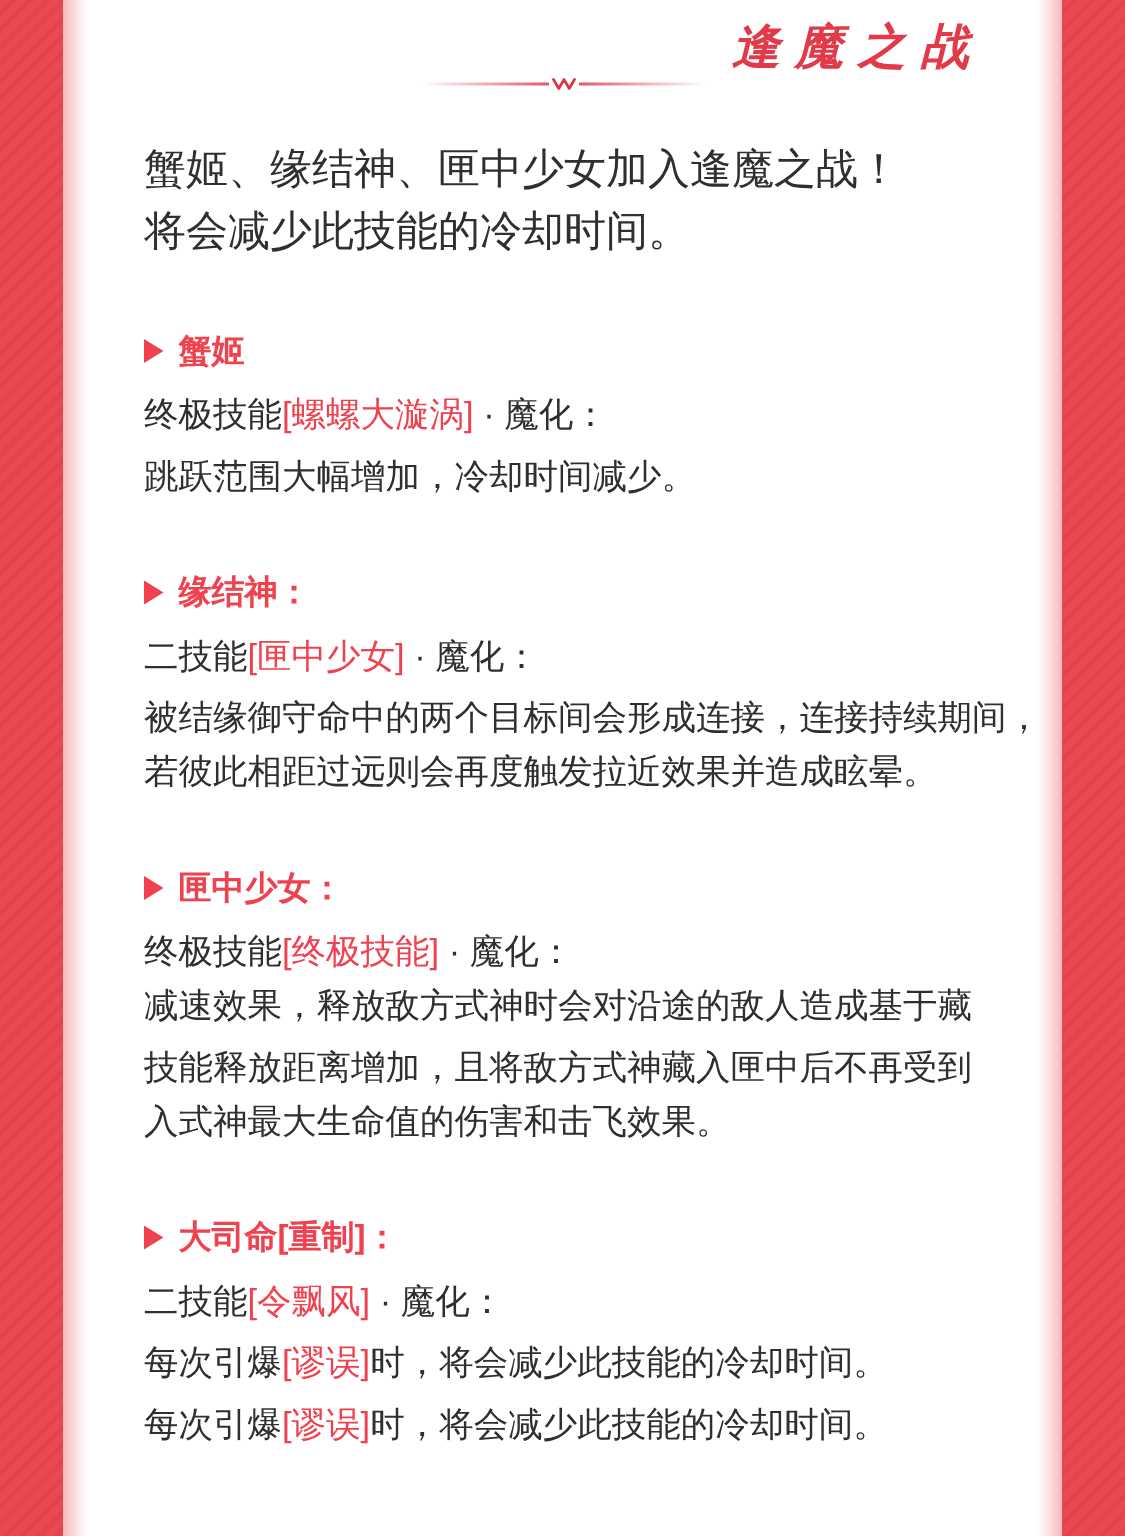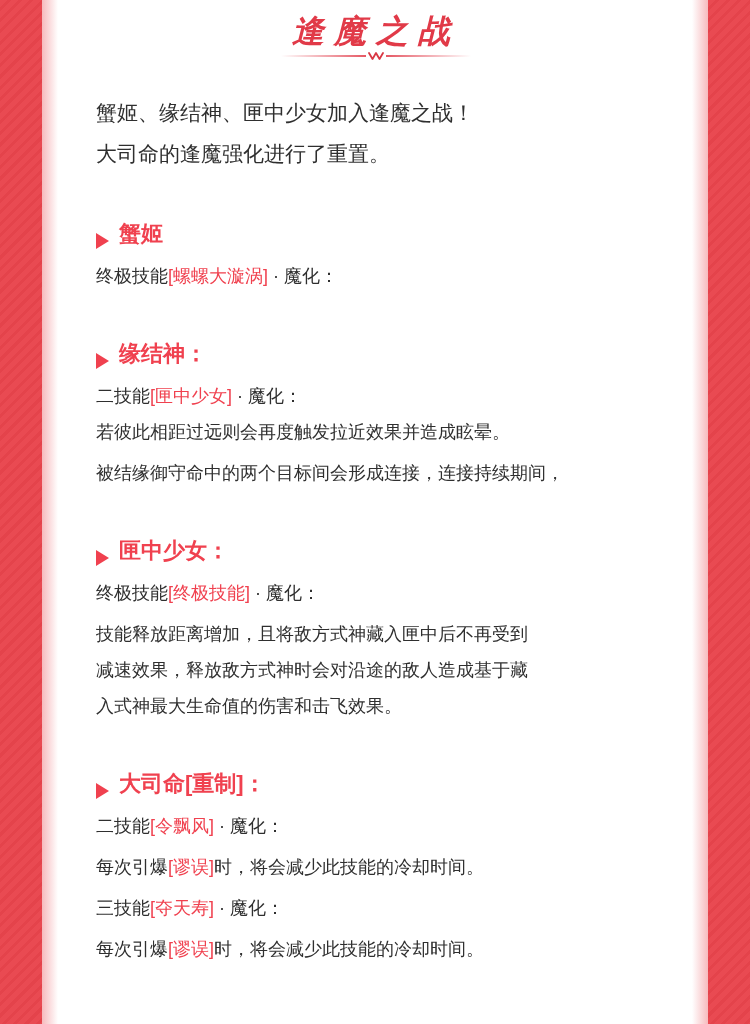--- a/index.html
+++ b/index.html
@@ -24,51 +24,51 @@
   .stripe-right::after{
     content:"";position:absolute;right:100%;top:0;bottom:0;width:16px;
     background:linear-gradient(to left, rgba(233,74,82,0.38), rgba(255,255,255,0));
   }
   
   .content{
     position:absolute;left:42px;right:42px;top:0;bottom:0;
     padding:13px 52px 0 54px;box-sizing:border-box;
   }
   .title{
-    margin:0;text-align:center;
+    margin:0;text-align:right;
     font-size:32px;line-height:36px;font-weight:bold;font-style:italic;
     letter-spacing:10px;color:var(--title-red);
   }
   .title-underline{
     margin:1px auto 0 auto;width:190px;height:12px;
     display:flex;align-items:center;justify-content:center;
   }
   .title-underline .seg{flex:1;height:2px;}
   .title-underline .seg.left{
     background:linear-gradient(to right, rgba(225,58,72,0), rgba(225,58,72,0.85));
   }
   .title-underline .seg.right{
     background:linear-gradient(to left, rgba(225,58,72,0), rgba(225,58,72,0.85));
   }
   .title-underline svg{flex:0 0 auto;margin:0 2px;display:block;}
   .intro{margin-top:30px;}
-  .intro p{margin:0;font-size:21px;line-height:41px;color:var(--body-text);}
+  .intro p{margin:0;font-size:28px;line-height:41px;color:var(--body-text);}
   
   section{margin-top:45px;}
   .sec-heading{
     margin:16px 0 9px 0;font-size:22px;line-height:30px;font-weight:bold;
-    color:var(--accent-red);display:flex;align-items:flex-end;
+    color:var(--accent-red);display:flex;align-items:center;
   }
   .tri{
     display:inline-block;width:0;height:0;margin-right:10px;
     border-left:13px solid var(--accent-red);
     border-top:8px solid transparent;
     border-bottom:8px solid transparent;
   }
-  .line{margin:0;font-size:18px;line-height:36px;color:var(--body-text);white-space:nowrap;}
+  .line{margin:0;font-size:23px;line-height:36px;color:var(--body-text);white-space:nowrap;}
   .line.new-para{margin-top:5px;}
   .run-red{color:var(--accent-red);}
   .run-dark{color:var(--body-text);}
 </style>
 </head>
 <body style="--border-red: #e94a52; --border-stripe-red: #e4434b; --title-red: #e13a48; --accent-red: #f0414f; --body-text: #2f2f2f;">
 
 <div class="stripe stripe-left"></div>
 <div class="stripe stripe-right"></div>
 
@@ -77,54 +77,54 @@
   <div class="title-underline">
     <span class="seg left"></span>
     <svg width="16" height="9" viewBox="0 0 16 9">
       <path d="M1 1 L4.5 7 L8 1 L11.5 7 L15 1" stroke="#d93844" stroke-width="1.8" fill="none" stroke-linecap="round" stroke-linejoin="round"></path>
     </svg>
     <span class="seg right"></span>
   </div>
 
   <div class="intro">
     <p>蟹姬、缘结神、匣中少女加入逢魔之战！</p>
-    <p>大司命的逢魔强化进行了重置。</p>
+    <p>将会减少此技能的冷却时间。</p>
   </div>
 
   <div id="sections">
       <section>
         <h2 class="sec-heading">
           <span class="tri"></span>
           <span>蟹姬</span>
         </h2>
         <p class="line new-para"><span class="run-dark">终极技能</span><span class="run-red">[螺螺大漩涡]</span><span class="run-dark"> · 魔化：</span></p>
+        <p class="line new-para"><span class="run-dark">跳跃范围大幅增加，冷却时间减少。</span></p>
       </section>
       <section>
         <h2 class="sec-heading">
           <span class="tri"></span>
           <span>缘结神：</span>
         </h2>
         <p class="line new-para"><span class="run-dark">二技能</span><span class="run-red">[匣中少女]</span><span class="run-dark"> · 魔化：</span></p>
+        <p class="line new-para"><span class="run-dark">被结缘御守命中的两个目标间会形成连接，连接持续期间，</span></p>
         <p class="line"><span class="run-dark">若彼此相距过远则会再度触发拉近效果并造成眩晕。</span></p>
-        <p class="line new-para"><span class="run-dark">被结缘御守命中的两个目标间会形成连接，连接持续期间，</span></p>
       </section>
       <section>
         <h2 class="sec-heading">
           <span class="tri"></span>
           <span>匣中少女：</span>
         </h2>
         <p class="line new-para"><span class="run-dark">终极技能</span><span class="run-red">[终极技能]</span><span class="run-dark"> · 魔化：</span></p>
+        <p class="line"><span class="run-dark">减速效果，释放敌方式神时会对沿途的敌人造成基于藏</span></p>
         <p class="line new-para"><span class="run-dark">技能释放距离增加，且将敌方式神藏入匣中后不再受到</span></p>
-        <p class="line"><span class="run-dark">减速效果，释放敌方式神时会对沿途的敌人造成基于藏</span></p>
         <p class="line"><span class="run-dark">入式神最大生命值的伤害和击飞效果。</span></p>
       </section>
       <section>
         <h2 class="sec-heading">
           <span class="tri"></span>
           <span>大司命[重制]：</span>
         </h2>
         <p class="line new-para"><span class="run-dark">二技能</span><span class="run-red">[令飘风]</span><span class="run-dark"> · 魔化：</span></p>
         <p class="line new-para"><span class="run-dark">每次引爆</span><span class="run-red">[谬误]</span><span class="run-dark">时，将会减少此技能的冷却时间。</span></p>
-        <p class="line new-para"><span class="run-dark">三技能</span><span class="run-red">[夺天寿]</span><span class="run-dark"> · 魔化：</span></p>
         <p class="line new-para"><span class="run-dark">每次引爆</span><span class="run-red">[谬误]</span><span class="run-dark">时，将会减少此技能的冷却时间。</span></p>
       </section>
     </div>
 </div>
 
 </body></html>

